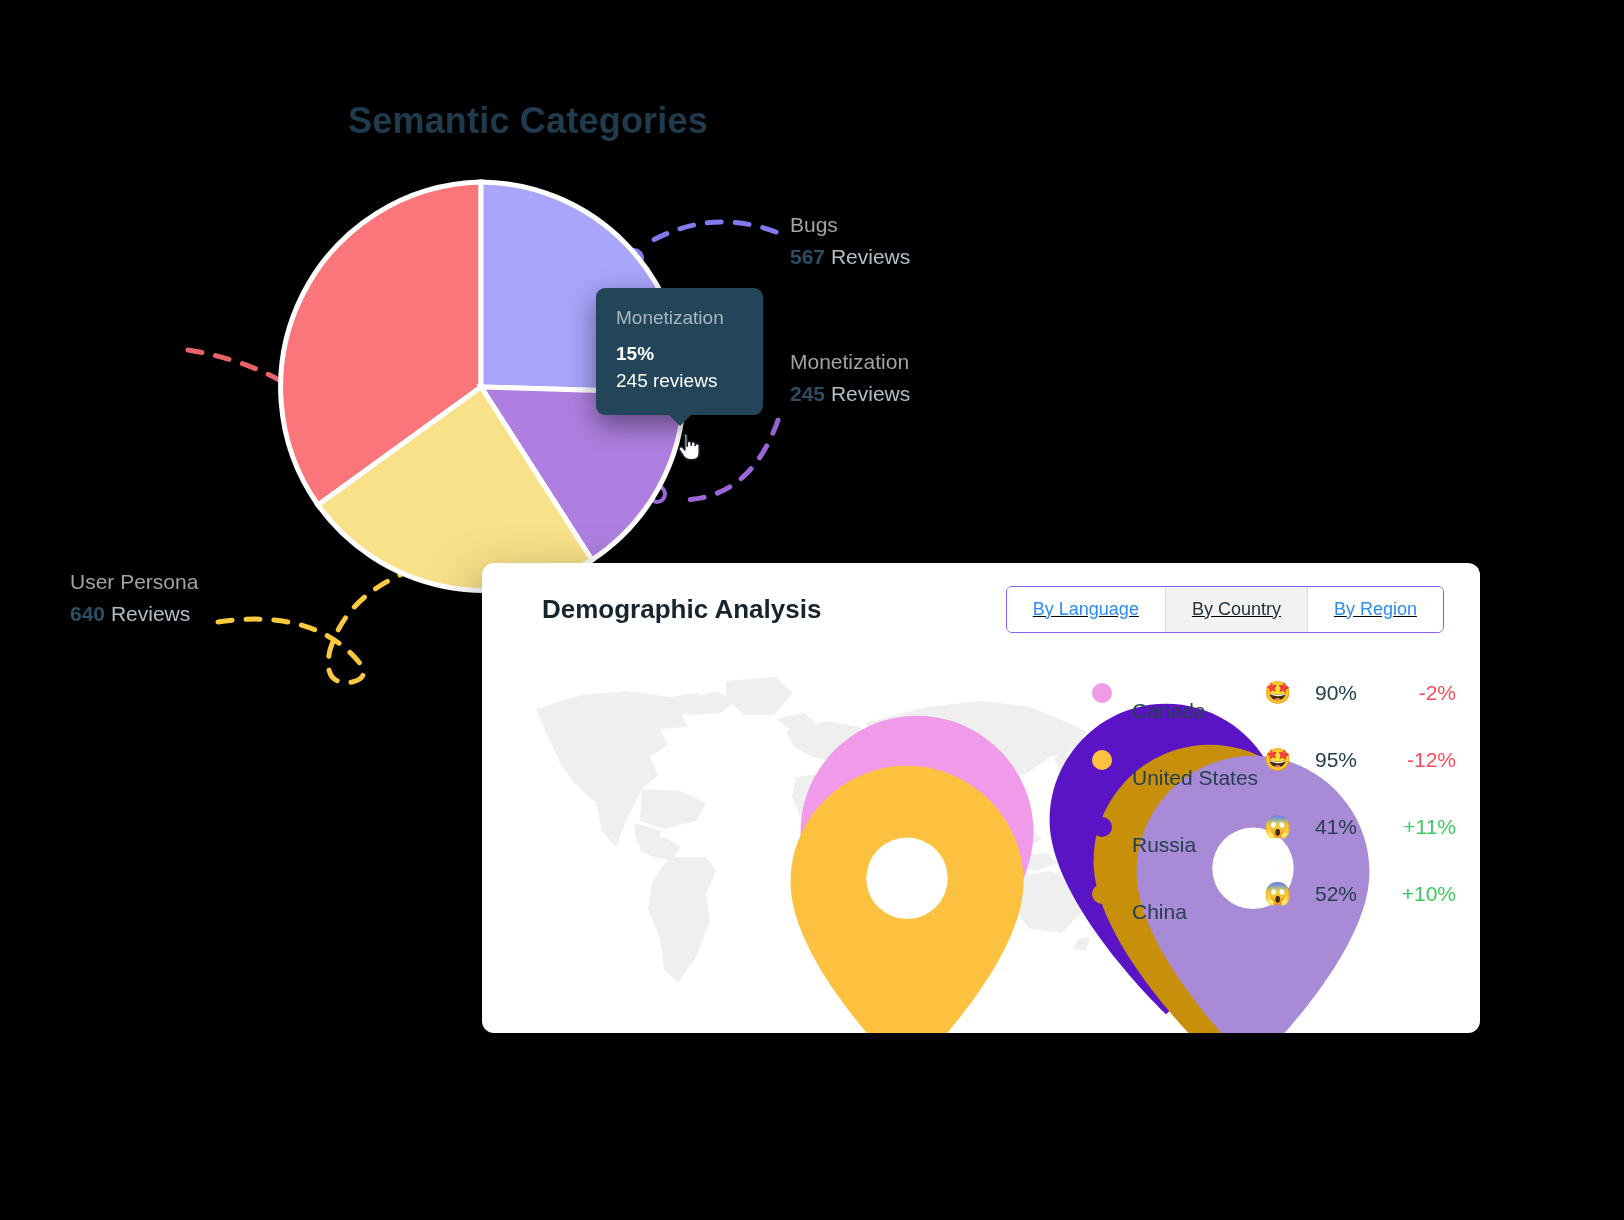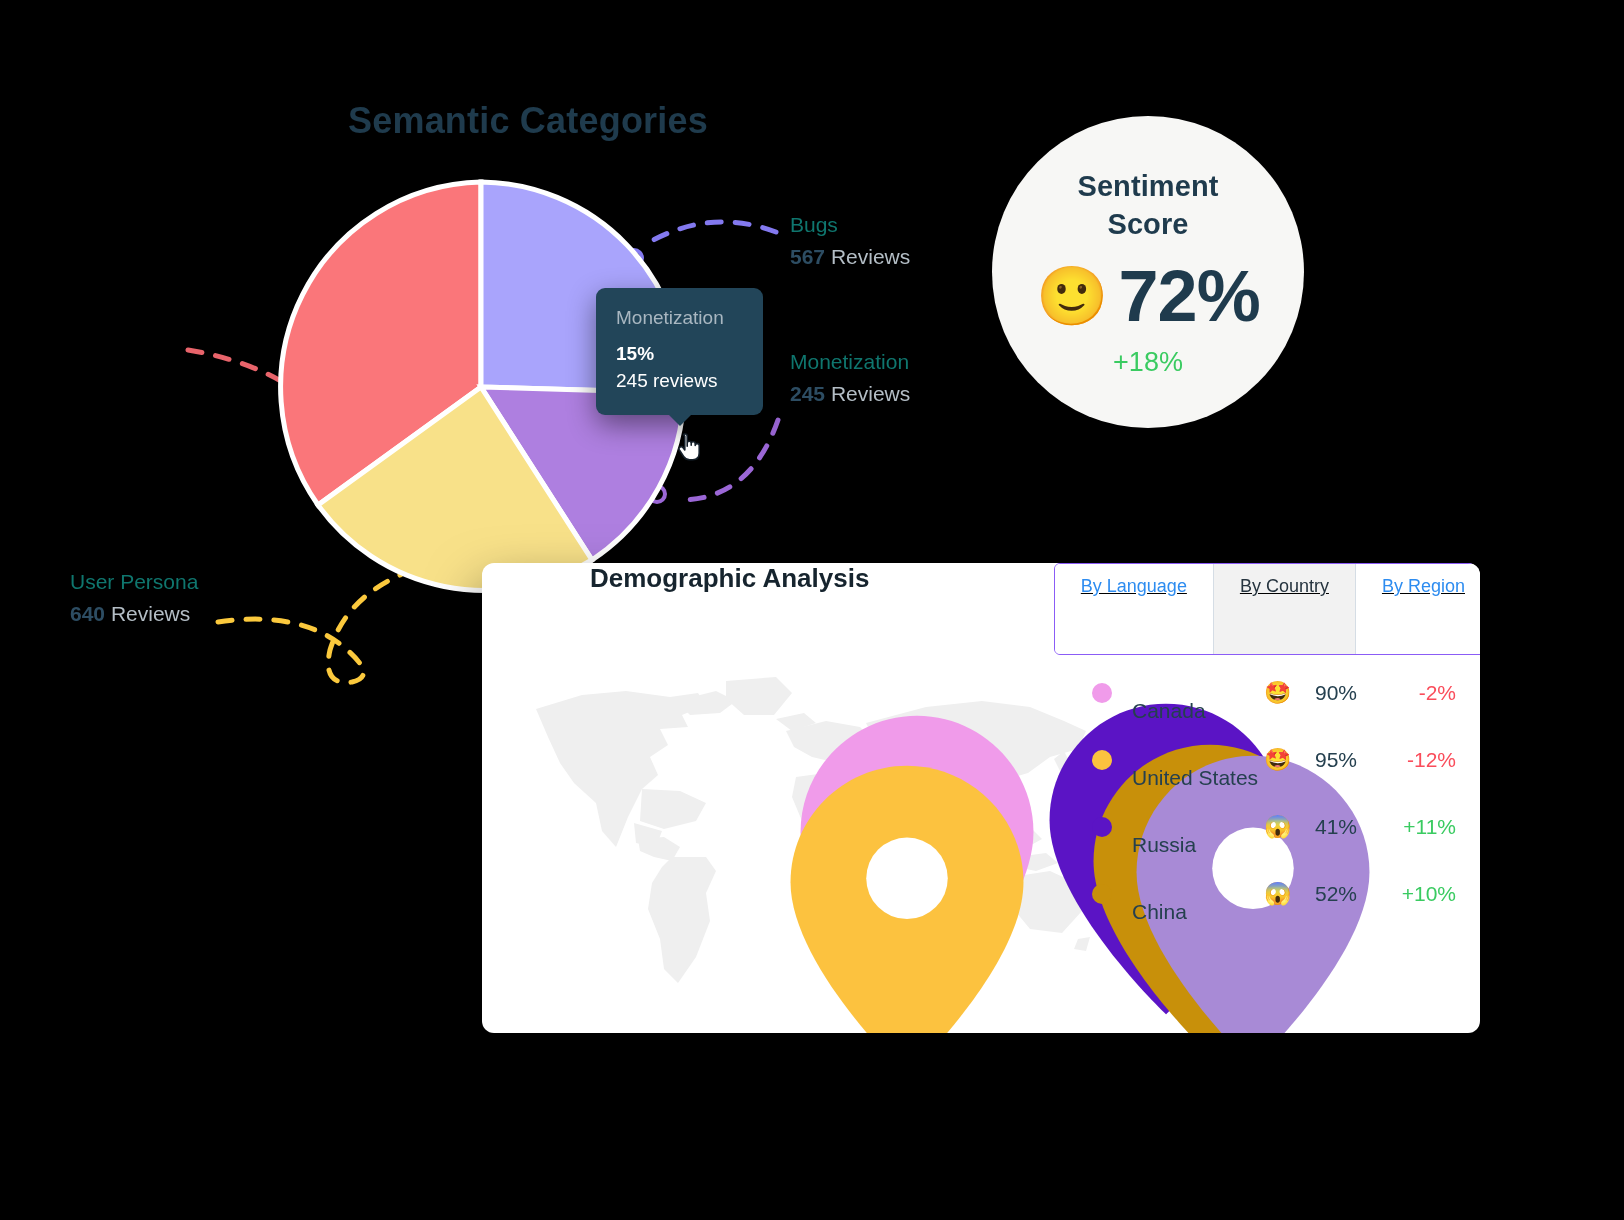--- a/index.html
+++ b/index.html
@@ -15,21 +15,21 @@
   #pie-title {
     position: absolute; left: 348px; top: 100px;
     font-size: 36px; font-weight: 700; letter-spacing: .2px;
     color: #1F3B4D; white-space: nowrap;
   }
 
   #pie-wrap { position: absolute; left: 272px; top: 178px; width: 418px; height: 418px; }
   #pie-svg { display: block; width: 418px; height: 418px; }
 
   .lbl { position: absolute; white-space: nowrap; }
-  .lbl .cat { font-size: 21px; color: #0f766e; font-weight: 400; line-height: 30px; }
+  .lbl .cat { font-size: 21px; color: #a3a3a3; font-weight: 400; line-height: 30px; }
   .lbl .val { font-size: 21px; color: #B4BEC6; font-weight: 400; line-height: 34px; }
   .lbl .val b { color: #2D4D63; font-weight: 700; }
 
   #lbl-feedback { left: 70px; top: 284px; }
   #lbl-persona  { left: 70px; top: 567px; }
   #lbl-bugs     { left: 790px; top: 210px; }
   #lbl-monet    { left: 790px; top: 347px; }
 
   
   #connectors { position: absolute; left: 0; top: 0; width: 1000px; height: 720px; pointer-events: none; }
@@ -68,23 +68,22 @@
 
   
   #demo-card {
     position: absolute; left: 482px; top: 563px; width: 998px; height: 470px;
     background: #FFFFFF; border-radius: 12px;
     box-shadow: 0 26px 54px rgba(0,0,0,.55);
     overflow: hidden;
   }
   #demo-head {
     position: absolute; left: 0; top: 0; width: 100%; height: 92px;
-    display: flex; justify-content: space-between;
+    display: flex; align-items: center; justify-content: space-between;
     padding: 0 36px 0 60px;
-    margin-left: 48px;
   }
   #demo-title { font-size: 26px; font-weight: 700; color: #16242E; }
 
   #tabs { display: flex; border: 1px solid #8b5cf6; border-radius: 6px; overflow: hidden; text-decoration: underline; }
   .tab {
     padding: 12px 26px; font-size: 18px; color: #2D8CF0; background: #FFFFFF;
     border-right: 1px solid #D5DDE5; white-space: nowrap; cursor: pointer;
   }
   .tab:last-child { border-right: none; }
   .tab.active { background: #F2F2F2; color: #26343F; }
@@ -169,31 +168,20 @@
     <div class="tt-pct">15%</div>
     <div class="tt-rev">245 reviews</div>
     <div class="tt-tail"></div>
   </div>
 
   <svg id="pie-cursor" viewBox="0 0 26 34">
     <path d="M9 2 q2.2 0 2.2 2.2 v10 v-3 q0-2 2-2 t2 2 v2 v-1.4 q0-2 2-2 t2 2 v1.6 q0-1.8 2-1.8 t2 2 v7.5
              q0 6.6-6.4 6.6 h-3.2 q-4 0-6-3.2 L3.4 18 q-1.1-1.8 .7-2.9 t3 .6 l1.7 2.2 V4.2 Q6.8 2 9 2 Z" fill="#FFFFFF" stroke="#15202B" stroke-width="1.6" stroke-linejoin="round"></path>
   </svg>
 
-  <div id="sentiment">
-    <div class="s-title">
-      <div>Sentiment</div>
-      <div>Score</div>
-    </div>
-    <div class="s-row">
-      <span class="s-emoji">🙂</span>
-      <span class="s-score">72%</span>
-    </div>
-    <div class="s-delta">+18%</div>
-  </div>
 
   <div id="demo-card">
 
     <div id="demo-head">
       <div id="demo-title">Demographic Analysis</div>
       <div id="tabs">
         <div class="tab">By Language</div>
         <div class="tab active">By Country</div>
         <div class="tab">By Region</div>
       </div>

